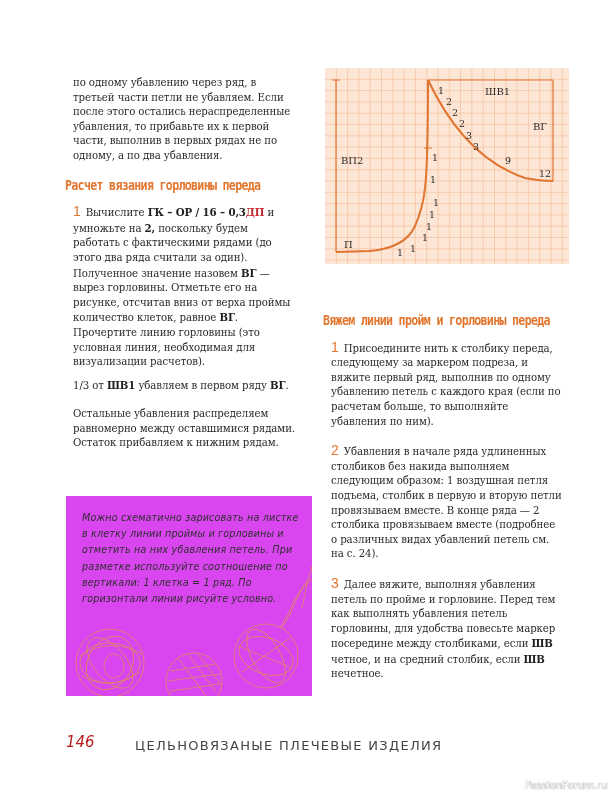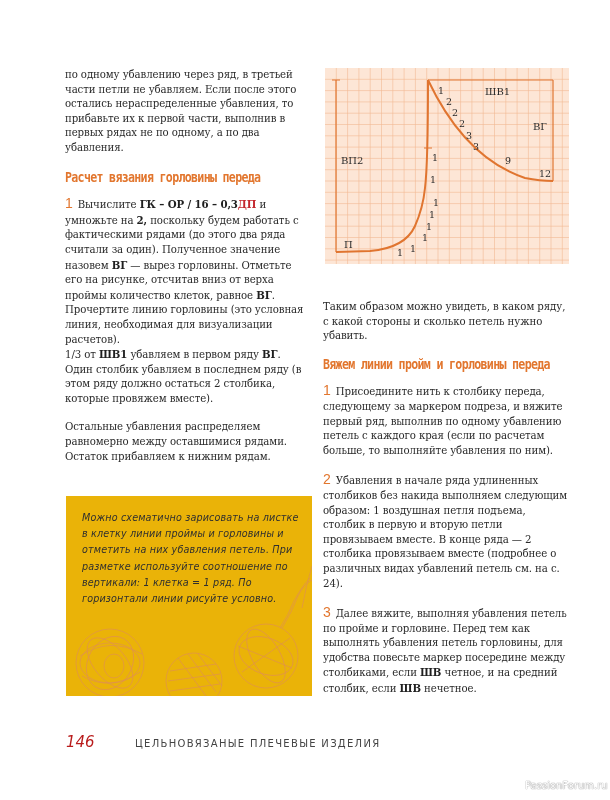--- a/index.html
+++ b/index.html
@@ -1,47 +1,46 @@
 <!DOCTYPE html>
 <html><head>
 <meta charset="utf-8">
 <style>
   html,body{margin:0;padding:0;}
   body{width:610px;height:800px;background:#ffffff;position:relative;overflow:hidden;
        font-family:"DejaVu Serif","Liberation Serif",serif;color:#2a2a2a;}
   .col{position:absolute;font-size:10.2px;line-height:14.6px;letter-spacing:-0.1px;}
   .left{left:65px;width:240px;}
   .right{left:323px;width:248px;}
-  p{margin:0;}
+  p{margin:8px;}
   b{font-weight:bold;color:#1f1f1f;}
   .red{color:#c4272e;font-weight:bold;}
   .h{font-family:"DejaVu Sans Mono","Liberation Mono",monospace;font-weight:bold;
      color:#e2762e;font-size:13.5px;letter-spacing:-0.8px;transform:scaleX(0.86);transform-origin:left;white-space:nowrap;}
   .num{color:#e2762e;font-family:"Liberation Sans",sans-serif;font-size:14px;margin-right:5px;}
-  .note{position:absolute;left:66px;top:496px;width:246px;height:200px;background:#eab308;}
+  .note{position:absolute;left:66px;top:496px;width:246px;height:200px;background:#d946ef;}
   .note-text{position:absolute;left:16px;top:14px;width:222px;font-family:"DejaVu Sans","Liberation Sans",sans-serif;
              font-size:9.6px;line-height:16.2px;color:#2f2f2f;font-style:italic;letter-spacing:0.15px;}
   .diagram{position:absolute;left:325px;top:68px;width:244px;height:196px;}
   .footer-num{position:absolute;left:66px;top:733px;font-family:"DejaVu Sans","Liberation Sans",sans-serif;font-size:15px;color:#b91c1c;font-style:italic;}
-  .footer-title{position:absolute;left:135px;top:738px;font-family:"DejaVu Sans","Liberation Sans",sans-serif;font-size:10px;letter-spacing:1.3px;color:#444;}
+  .footer-title{position:absolute;left:135px;top:738px;font-family:"DejaVu Sans","Liberation Sans",sans-serif;font-size:13px;letter-spacing:1.3px;color:#444;}
   .watermark{position:absolute;left:505px;top:780px;font-family:"DejaVu Sans","Liberation Sans",sans-serif;font-size:10px;color:#fff;
              text-shadow:0 0 1px #888,0 0 1px #888;padding-left:20px;}
 </style>
 </head>
 <body>
 
 <div class="col left" style="top:68px;">
   <p>по одному убавлению через ряд, в третьей части петли не убавляем. Если после этого остались нераспределенные убавления, то прибавьте их к первой части, выполнив в первых рядах не по одному, а по два убавления.</p>
 
   <div class="h" style="margin-top:14px;margin-bottom:12px;">Расчет вязания горловины переда</div>
 
   <p><span class="num">1</span><span>Вычислите </span><b>ГК – ОР / 16 – 0,3</b><span class="red">ДП</span><span> и умножьте на </span><b>2,</b><span> поскольку будем работать с фактическими рядами (до этого два ряда считали за один). Полученное значение назовем </span><b>ВГ</b><span> — вырез горловины. Отметьте его на рисунке, отсчитав вниз от верха проймы количество клеток, равное </span><b>ВГ</b><span>. Прочертите линию горловины (это условная линия, необходимая для визуализации расчетов).</span></p>
 
   <p><span>1/3 от </span><b>ШВ1</b><span> убавляем в первом ряду </span><b>ВГ</b><span>.</span></p>
-  <p>Один столбик убавляем в последнем ряду (в этом ряду должно остаться 2 столбика, которые провяжем вместе).</p>
 
   <p style="margin-top:14px;">Остальные убавления распределяем равномерно между оставшимися рядами. Остаток прибавляем к нижним рядам.</p>
 </div>
 
 <div class="note">
   <div class="note-text">Можно схематично зарисовать на листке в клетку линии проймы и горловины и отметить на них убавления петель. При разметке используйте соотношение по вертикали: 1 клетка = 1 ряд. По горизонтали линии рисуйте условно.</div>
   <svg width="246" height="200" style="position:absolute;left:0;top:0;">
     <g fill="none" stroke="#e0904f" stroke-width="0.7">
       <g>
         <circle cx="44" cy="167" r="34"></circle>
@@ -148,21 +147,20 @@
       <text x="108" y="138">1</text>
       <text x="104" y="150">1</text>
       <text x="101" y="162">1</text>
       <text x="97" y="173">1</text>
       <text x="85" y="184">1</text>
       <text x="72" y="188">1</text>
     </g>
 </svg>
 
 <div class="col right" style="top:300px;">
-  <p>Таким образом можно увидеть, в каком ряду, с какой стороны и сколько петель нужно убавить.</p>
 
   <div class="h" style="margin-top:13px;margin-bottom:12px;">Вяжем линии пройм и горловины переда</div>
 
   <p><span class="num">1</span><span>Присоедините нить к столбику переда, следующему за маркером подреза, и вяжите первый ряд, выполнив по одному убавлению петель с каждого края (если по расчетам больше, то выполняйте убавления по ним).</span></p>
 
   <p style="margin-top:14px;"><span class="num">2</span><span>Убавления в начале ряда удлиненных столбиков без накида выполняем следующим образом: 1 воздушная петля подъема, столбик в первую и вторую петли провязываем вместе. В конце ряда — 2 столбика провязываем вместе (подробнее о различных видах убавлений петель см. на с. 24).</span></p>
 
   <p style="margin-top:14px;"><span class="num">3</span><span>Далее вяжите, выполняя убавления петель по пройме и горловине. Перед тем как выполнять убавления петель горловины, для удобства повесьте маркер посередине между столбиками, если </span><b>ШВ</b><span> четное, и на средний столбик, если </span><b>ШВ</b><span> нечетное.</span></p>
 </div>
 

